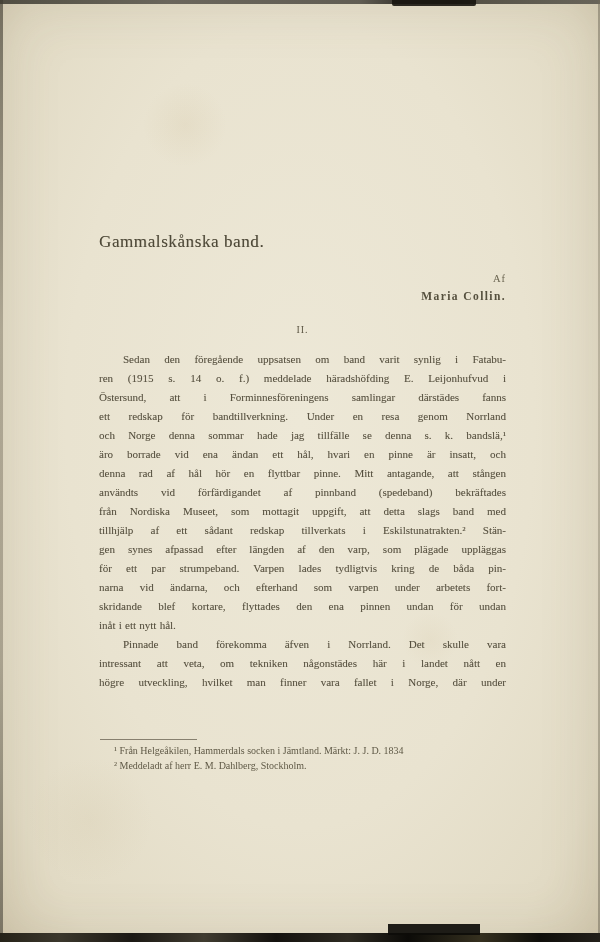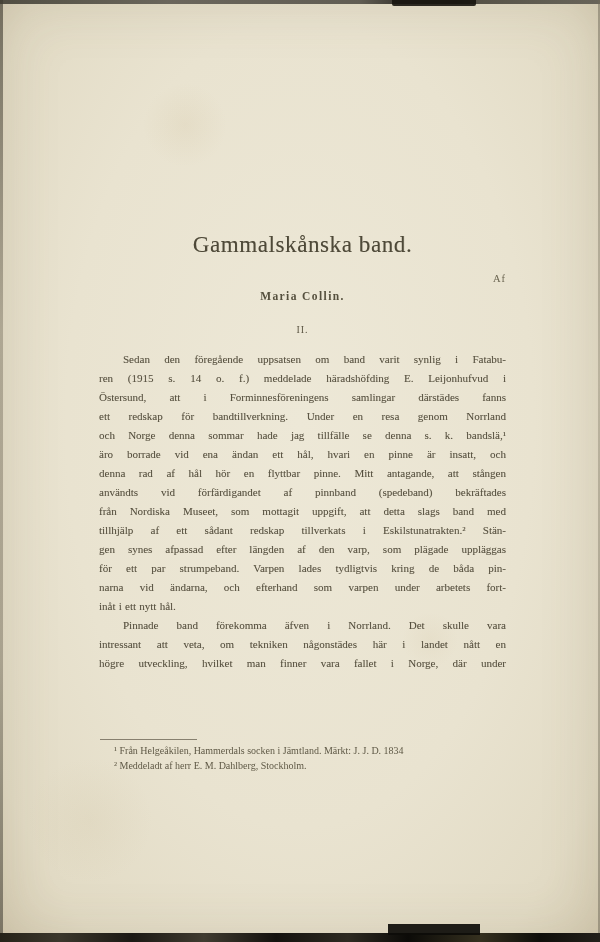--- a/index.html
+++ b/index.html
@@ -51,32 +51,32 @@
     position: absolute; bottom: 7px; left: 388px; width: 92px; height: 11px;
     background: #0d0c09; opacity: .92;
   }
   
   .content {
     position: absolute; left: 99px; top: 0; width: 407px; height: 100%;
     color: var(--ink, #56503f);
   }
   .title {
     position: absolute; top: 232px; left: 0; width: 100%;
-    text-align: center; font-size: 23px; letter-spacing: .6px;
+    font-size: 17px; letter-spacing: .6px;
     color: #4e4938;
     text-shadow: .3px .3px 0 rgba(78,73,56,.35);
   }
   .byline-prefix {
     position: absolute; top: 273px; left: 0; width: 100%;
     text-align: right; font-size: 10.5px; letter-spacing: 1px;
     color: #6a6450;
   }
   .author {
     position: absolute; top: 290px; left: 0; width: 100%;
-    text-align: center; font-size: 11.5px; font-weight: bold;
+    text-align: right; font-size: 11.5px; font-weight: bold;
     letter-spacing: 1.4px; color: #55503e;
   }
   .numeral {
     position: absolute; top: 324px; left: 0; width: 100%;
     text-align: center; font-size: 10px; letter-spacing: 1px;
     color: #5d5745;
   }
   .body-text {
     position: absolute; top: 350px; left: 0; width: 100%;
     font-size: 11px; line-height: 19px; word-spacing: .5px;
@@ -117,20 +117,21 @@
           <div class="line">ett redskap för bandtillverkning. Under en resa genom Norrland</div>
           <div class="line">och Norge denna sommar hade jag tillfälle se denna s. k. bandslä,¹</div>
           <div class="line">äro borrade vid ena ändan ett hål, hvari en pinne är insatt, och</div>
           <div class="line">denna rad af hål hör en flyttbar pinne. Mitt antagande, att stången</div>
           <div class="line">användts vid förfärdigandet af pinnband (spedeband) bekräftades</div>
           <div class="line">från Nordiska Museet, som mottagit uppgift, att detta slags band med</div>
           <div class="line">tillhjälp af ett sådant redskap tillverkats i Eskilstunatrakten.² Stän-</div>
           <div class="line">gen synes afpassad efter längden af den varp, som plägade uppläggas</div>
           <div class="line">för ett par strumpeband. Varpen lades tydligtvis kring de båda pin-</div>
           <div class="line">narna vid ändarna, och efterhand som varpen under arbetets fort-</div>
+          <div class="line">skridande blef kortare, flyttades den ena pinnen undan för undan</div>
           <div class="line end">inåt i ett nytt hål.</div>
         </div>
         <div class="paragraph">
           <div class="line first">Pinnade band förekomma äfven i Norrland. Det skulle vara</div>
           <div class="line">intressant att veta, om tekniken någonstädes här i landet nått en</div>
           <div class="line">högre utveckling, hvilket man finner vara fallet i Norge, där under</div>
         </div>
       </div>
     <div class="fn-rule"></div>
     <div class="footnotes" id="footnotes">

